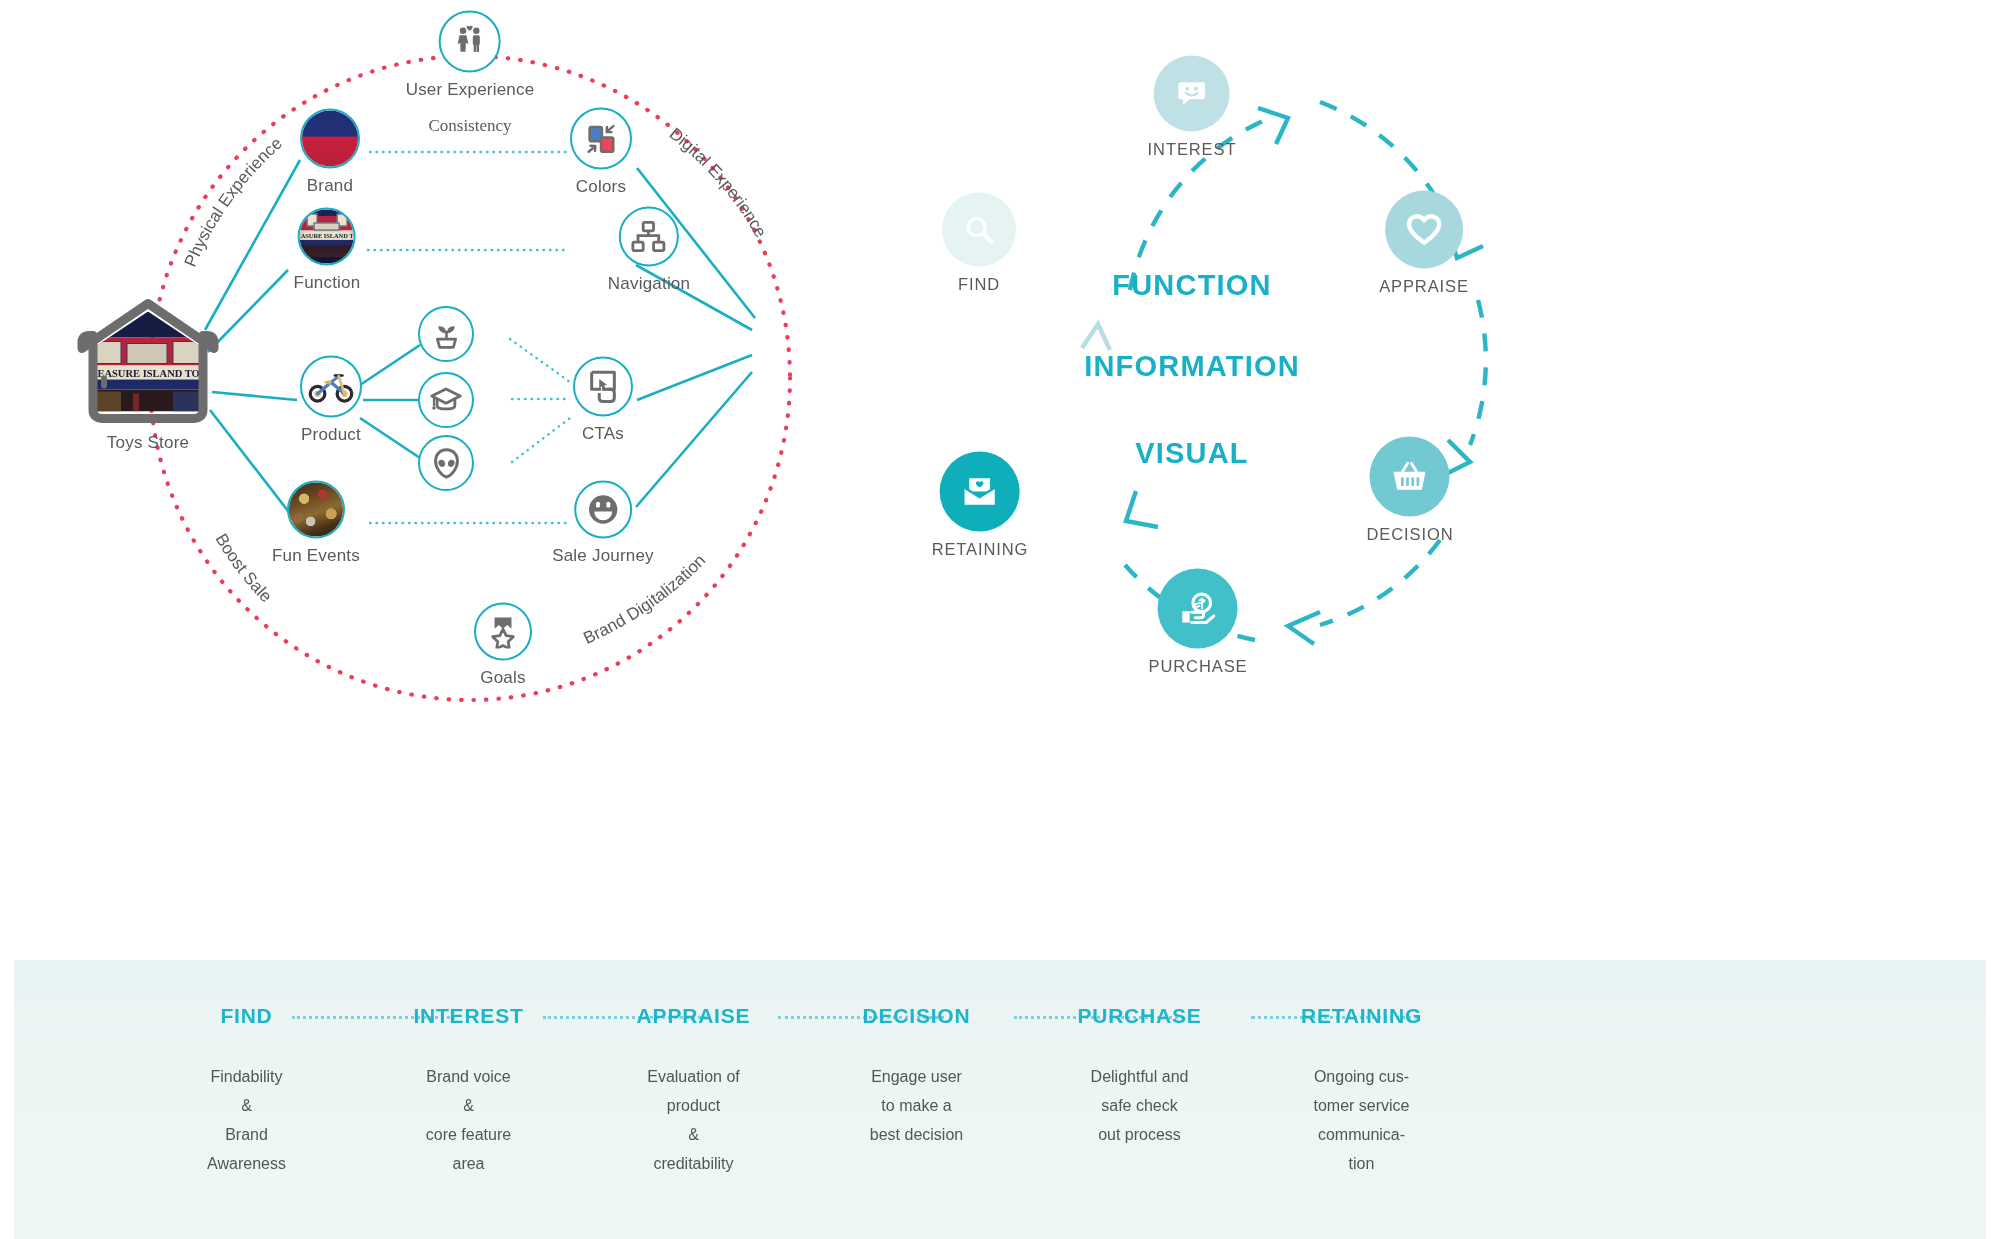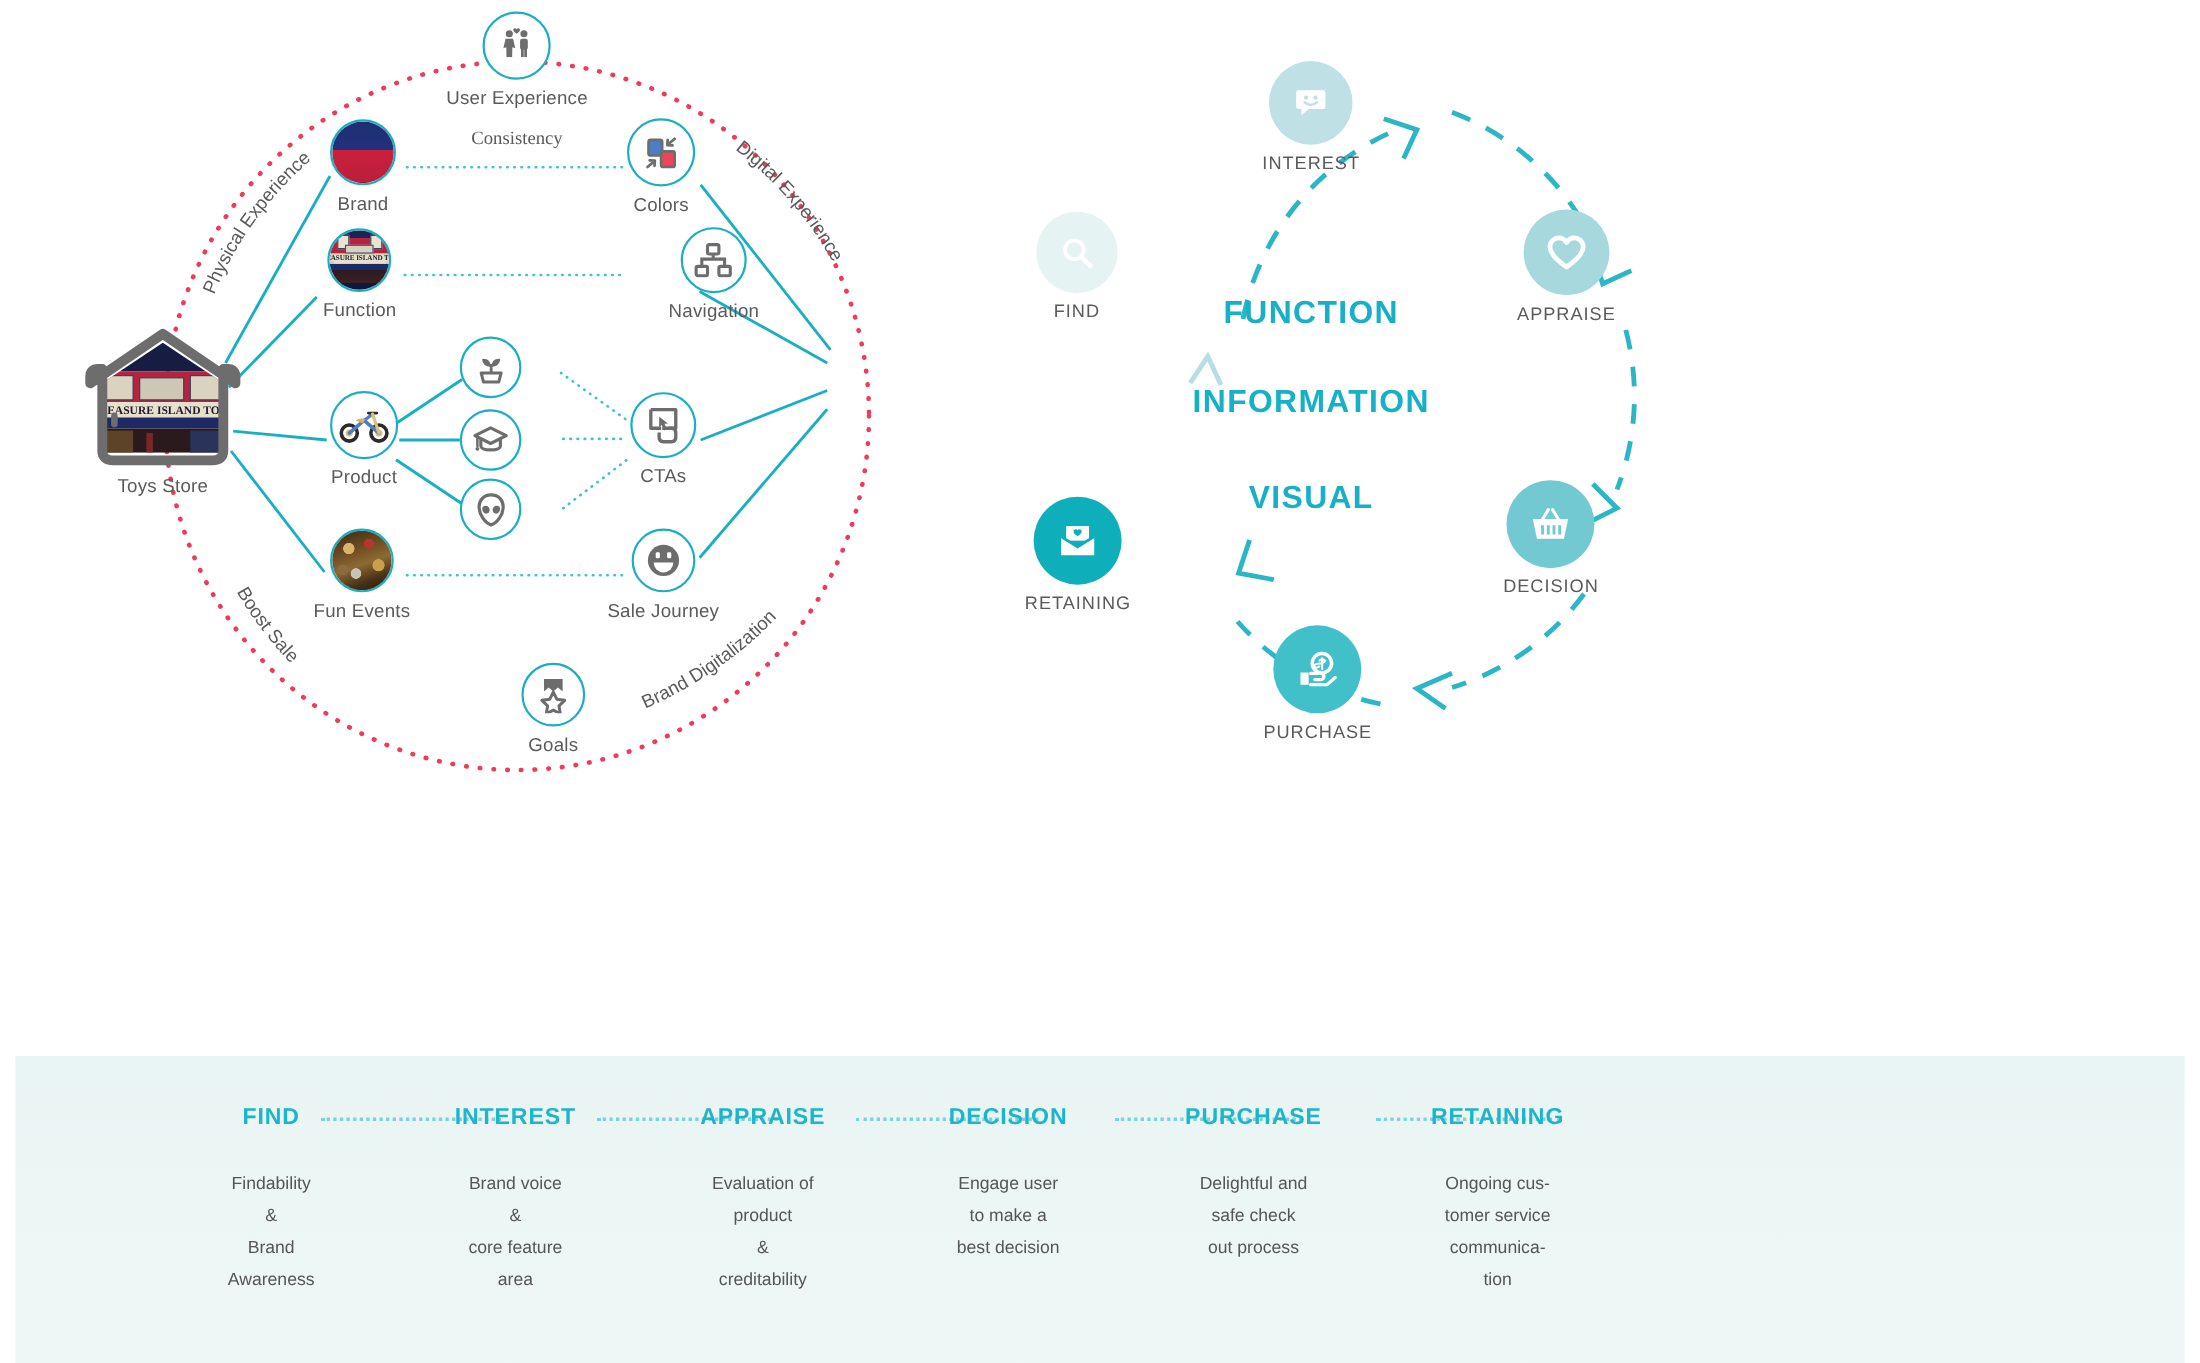--- a/index.html
+++ b/index.html
@@ -357,21 +357,21 @@
             <path d="M26 12 L34 6" fill="none" stroke="#4d7ec2" stroke-width="3" stroke-linecap="round"></path>
             <path d="M30 5 L38 5" stroke="#2b2b2b" stroke-width="2.6" stroke-linecap="round"></path>
             <path d="M18 12 q5 -3 9 -1 l-2 4 z" fill="#d9b25c"></path>
             <path d="M34 6 L40 24" fill="none" stroke="#e0c079" stroke-width="3" stroke-linecap="round"></path>
           </svg>
         </div>
       </div>
       <div class="node-label">Product</div>
     </div>
 
-    <div class="node" style="left:329px; top:523px;">
+    <div class="node" style="left:316px; top:523px;">
       <div class="node-circle" style="width:58px;height:58px;">
         <div class="photo-interior"></div>
       </div>
       <div class="node-label">Fun Events</div>
     </div>
 
     <div class="node" style="left:470px; top:645px;margin-left:33px;">
       <div class="node-circle" style="width:58px;height:58px;">
         <svg viewBox="0 0 34 36" width="32" height="34">
           <path d="M8 3 h18 v12 l-4.5 -4 -4.5 4 -4.5 -4 -4.5 4 z" fill="#6d6d6d"></path>

